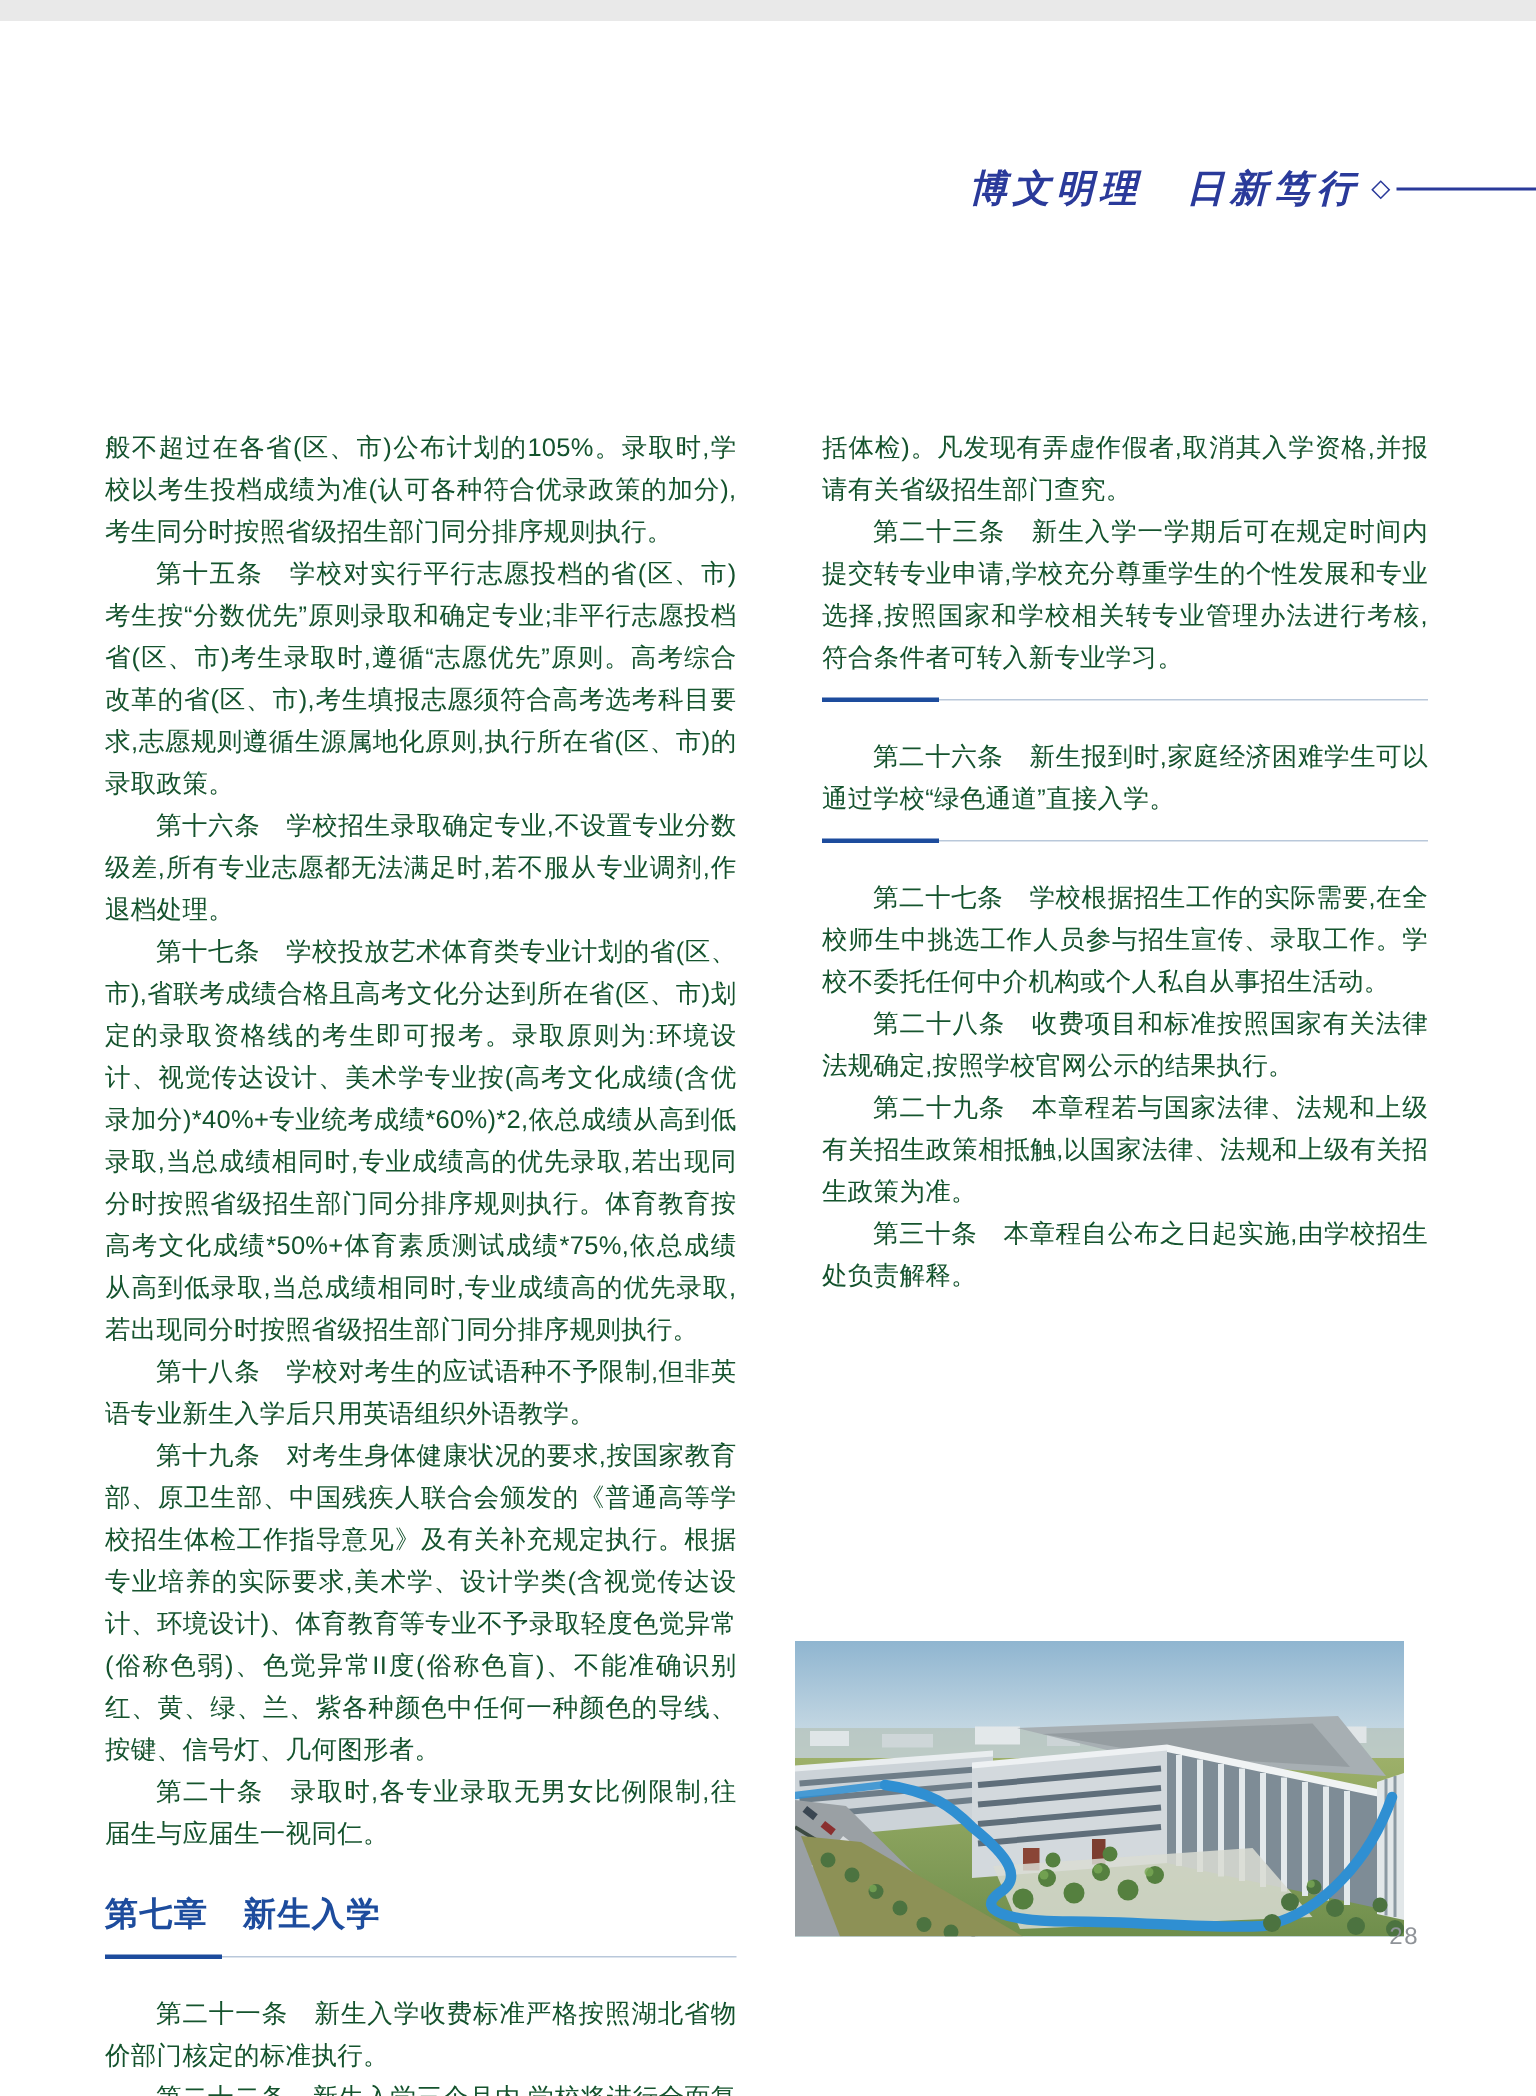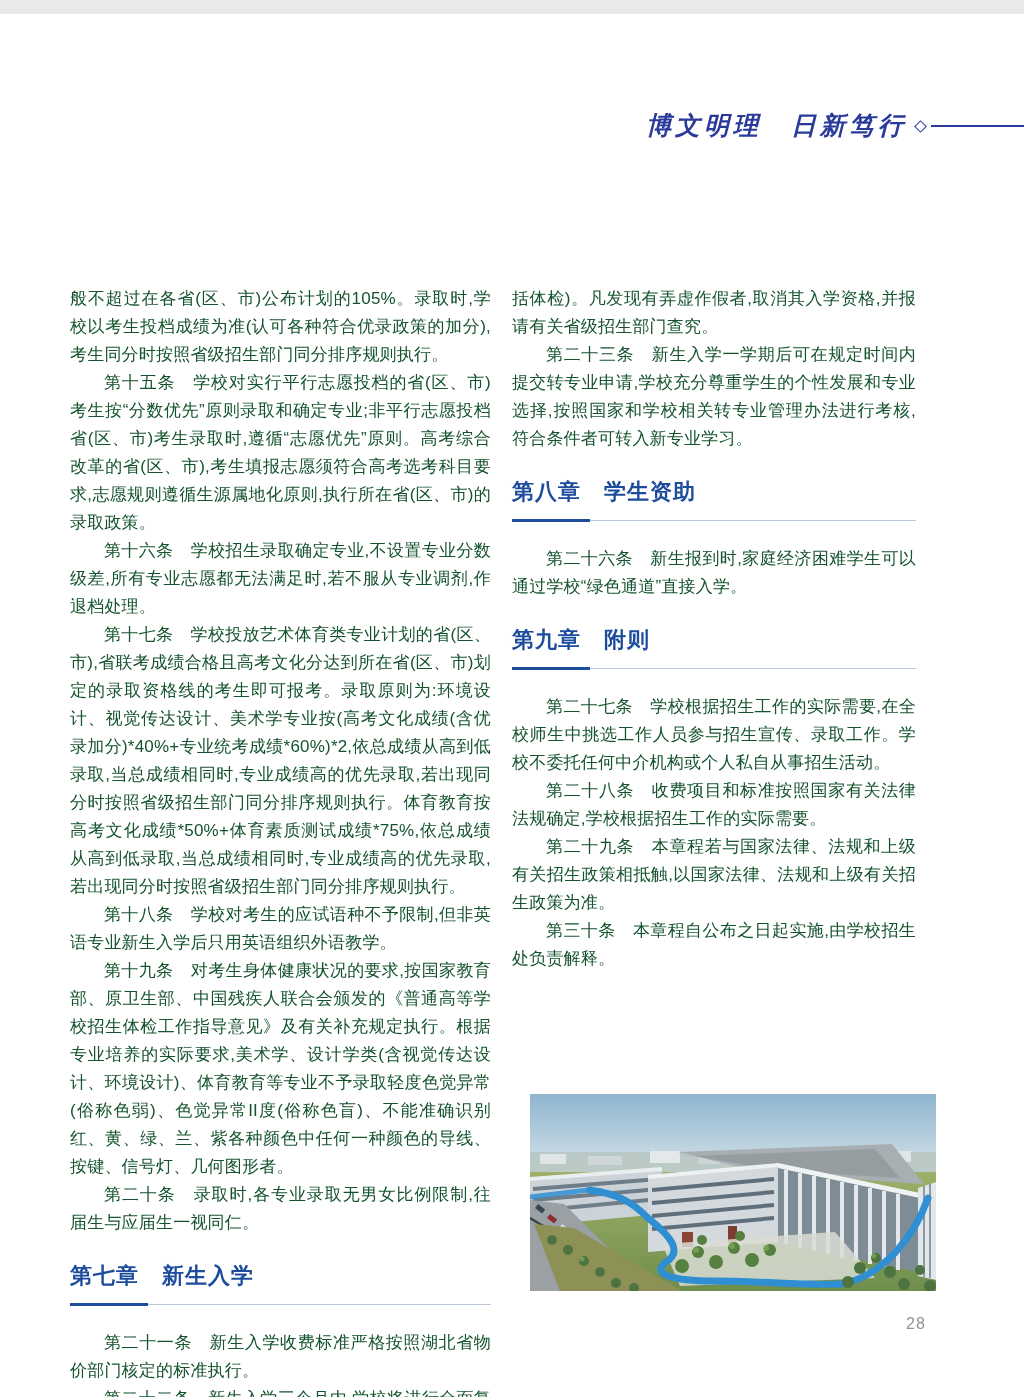--- a/index.html
+++ b/index.html
@@ -18,21 +18,21 @@
   .header-diamond{
     position:absolute;left:916px;top:108px;width:7px;height:7px;
     border:1.5px solid #2a3a9a;transform:rotate(45deg);background:#fff;
   }
   .header-line{
     position:absolute;left:931px;top:111px;width:93px;height:2px;background:#2a3a9a;
   }
   
   .col{position:absolute;top:271px;}
   .col-left{left:70px;width:421px;}
-  .col-right{left:512px;width:404px;}
+  .col-right{left:548px;width:404px;}
   p.body{
     margin:0;font-size:17px;line-height:28px;color:#14532d;
     text-align:justify;letter-spacing:0.2px;
   }
   p.indent{text-indent:2em;}
   h2.chapter{
     margin:24px 0 0 0;color:#1d4c9d;font-size:22px;line-height:30px;
     font-weight:bold;letter-spacing:1px;
   }
   .rule{
@@ -42,22 +42,22 @@
     content:"";position:absolute;left:0;top:-1px;width:78px;height:3px;background:#1d4c9d;
   }
   
   .photo{
     position:absolute;left:530px;top:1080px;width:406px;height:197px;
     margin:0;overflow:hidden;background:#9ec0d6;
   }
   .photo svg{display:block;width:406px;height:197px;}
   
   .page-number{
-    position:absolute;left:906px;top:1301px;width:40px;
-    font-size:16px;color:#8f9398;letter-spacing:1px;
+    position:absolute;left:906px;top:1269px;width:40px;
+    font-size:16px;color:#8f9398;letter-spacing:1px;text-align:right;
   }
 </style>
 </head>
 <body>
 
 <div class="page">
 
   <div>
     <span class="motto">博文明理　日新笃行</span>
     <span class="header-diamond"></span>
@@ -77,30 +77,28 @@
     <div class="rule"></div>
 
     <p class="body indent">第二十一条　新生入学收费标准严格按照湖北省物价部门核定的标准执行。</p>
     <p class="body indent">第二十二条　新生入学三个月内,学校将进行全面复查(包</p>
   </div>
 
   <div class="col col-right">
     <p class="body">括体检)。凡发现有弄虚作假者,取消其入学资格,并报请有关省级招生部门查究。</p>
     <p class="body indent">第二十三条　新生入学一学期后可在规定时间内提交转专业申请,学校充分尊重学生的个性发展和专业选择,按照国家和学校相关转专业管理办法进行考核,符合条件者可转入新专业学习。</p>
 
-    <h2 class="chapter">第八章　学生资助</h2>
     <div class="rule"></div>
 
     <p class="body indent">第二十六条　新生报到时,家庭经济困难学生可以通过学校“绿色通道”直接入学。</p>
 
-    <h2 class="chapter">第九章　附则</h2>
     <div class="rule"></div>
 
     <p class="body indent">第二十七条　学校根据招生工作的实际需要,在全校师生中挑选工作人员参与招生宣传、录取工作。学校不委托任何中介机构或个人私自从事招生活动。</p>
-    <p class="body indent">第二十八条　收费项目和标准按照国家有关法律法规确定,学校根据招生工作的实际需要。</p>
+    <p class="body indent">第二十八条　收费项目和标准按照国家有关法律法规确定,按照学校官网公示的结果执行。</p>
     <p class="body indent">第二十九条　本章程若与国家法律、法规和上级有关招生政策相抵触,以国家法律、法规和上级有关招生政策为准。</p>
     <p class="body indent">第三十条　本章程自公布之日起实施,由学校招生处负责解释。</p>
   </div>
 
   <figure class="photo">
     <svg viewBox="0 0 406 197" preserveAspectRatio="none" aria-hidden="true">
       <defs>
         <linearGradient id="sky" x1="0" y1="0" x2="0" y2="1">
           <stop offset="0" stop-color="#8fb5d0"></stop>
           <stop offset="1" stop-color="#d6e3e9"></stop>

